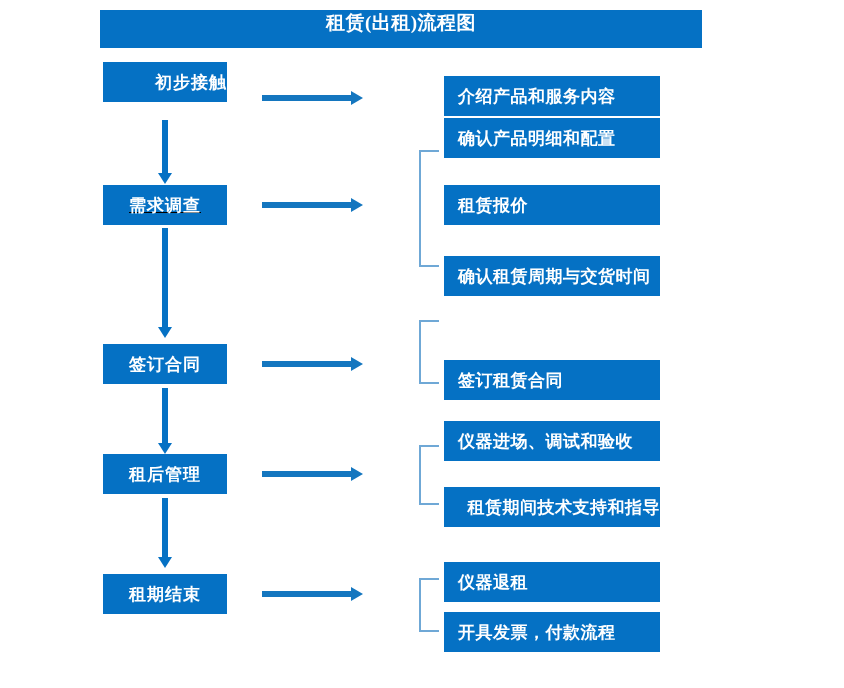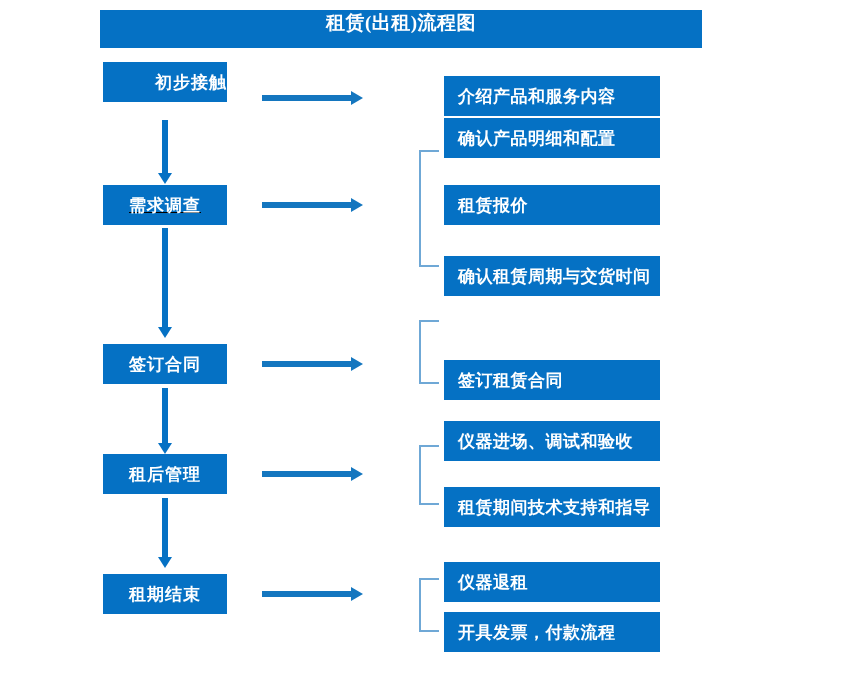--- a/index.html
+++ b/index.html
@@ -214,21 +214,21 @@
   </div>
   <div class="v-arrow" style="top:498px; height:70px;">
     <span class="shaft" style="height:59px;"></span>
     <span class="head" style="top:59px;"></span>
   </div>
 
   <div class="bracket" style="top:445px; height:60px;"></div>
   <div class="detail-box" style="top:421px;">
     <span class="detail-label">仪器进场、调试和验收</span>
   </div>
-  <div class="detail-box" style="top:487px;">
+  <div class="detail-box" style="top:487px;justify-content:flex-end;">
     <span class="detail-label">租赁期间技术支持和指导</span>
   </div>
 
   <div class="stage-box" style="top:574px;">
     <span class="stage-label">租期结束</span>
   </div>
   <div class="h-arrow" style="top:587px;">
     <span class="shaft"></span>
     <span class="head"></span>
   </div>

